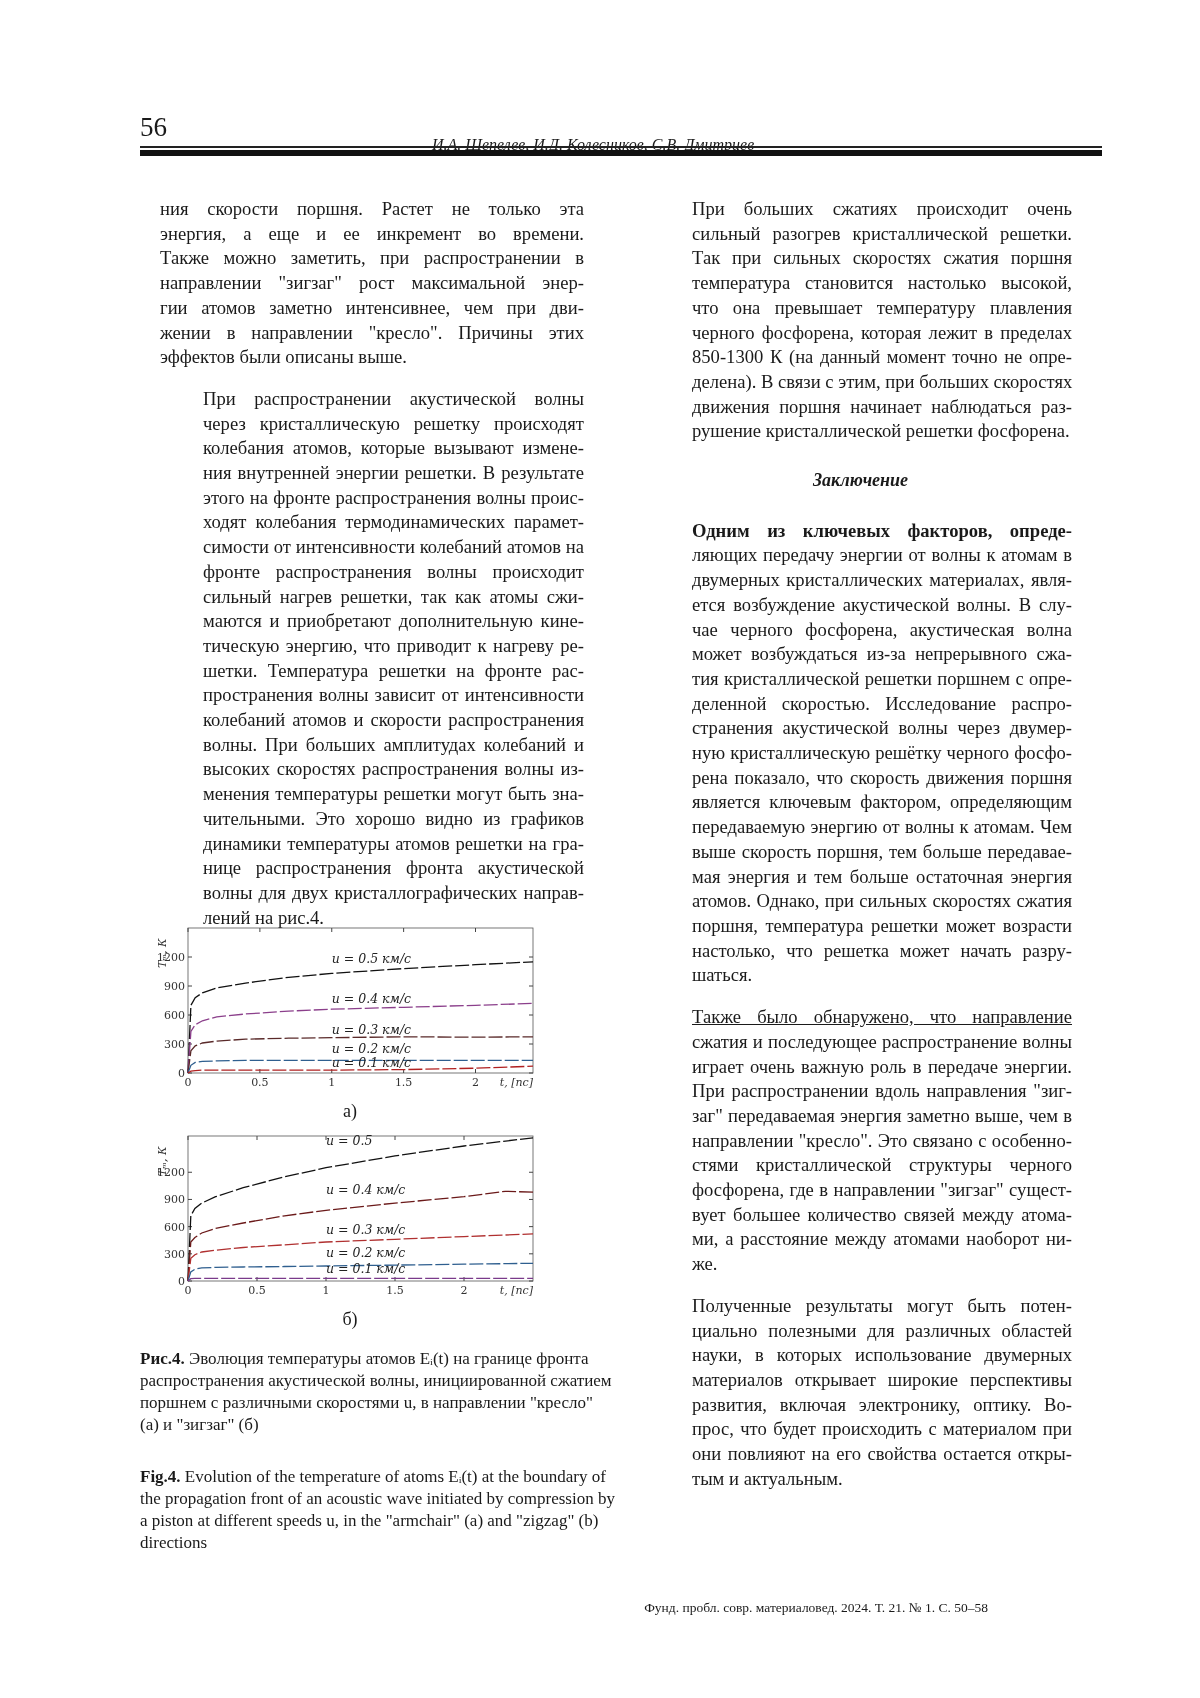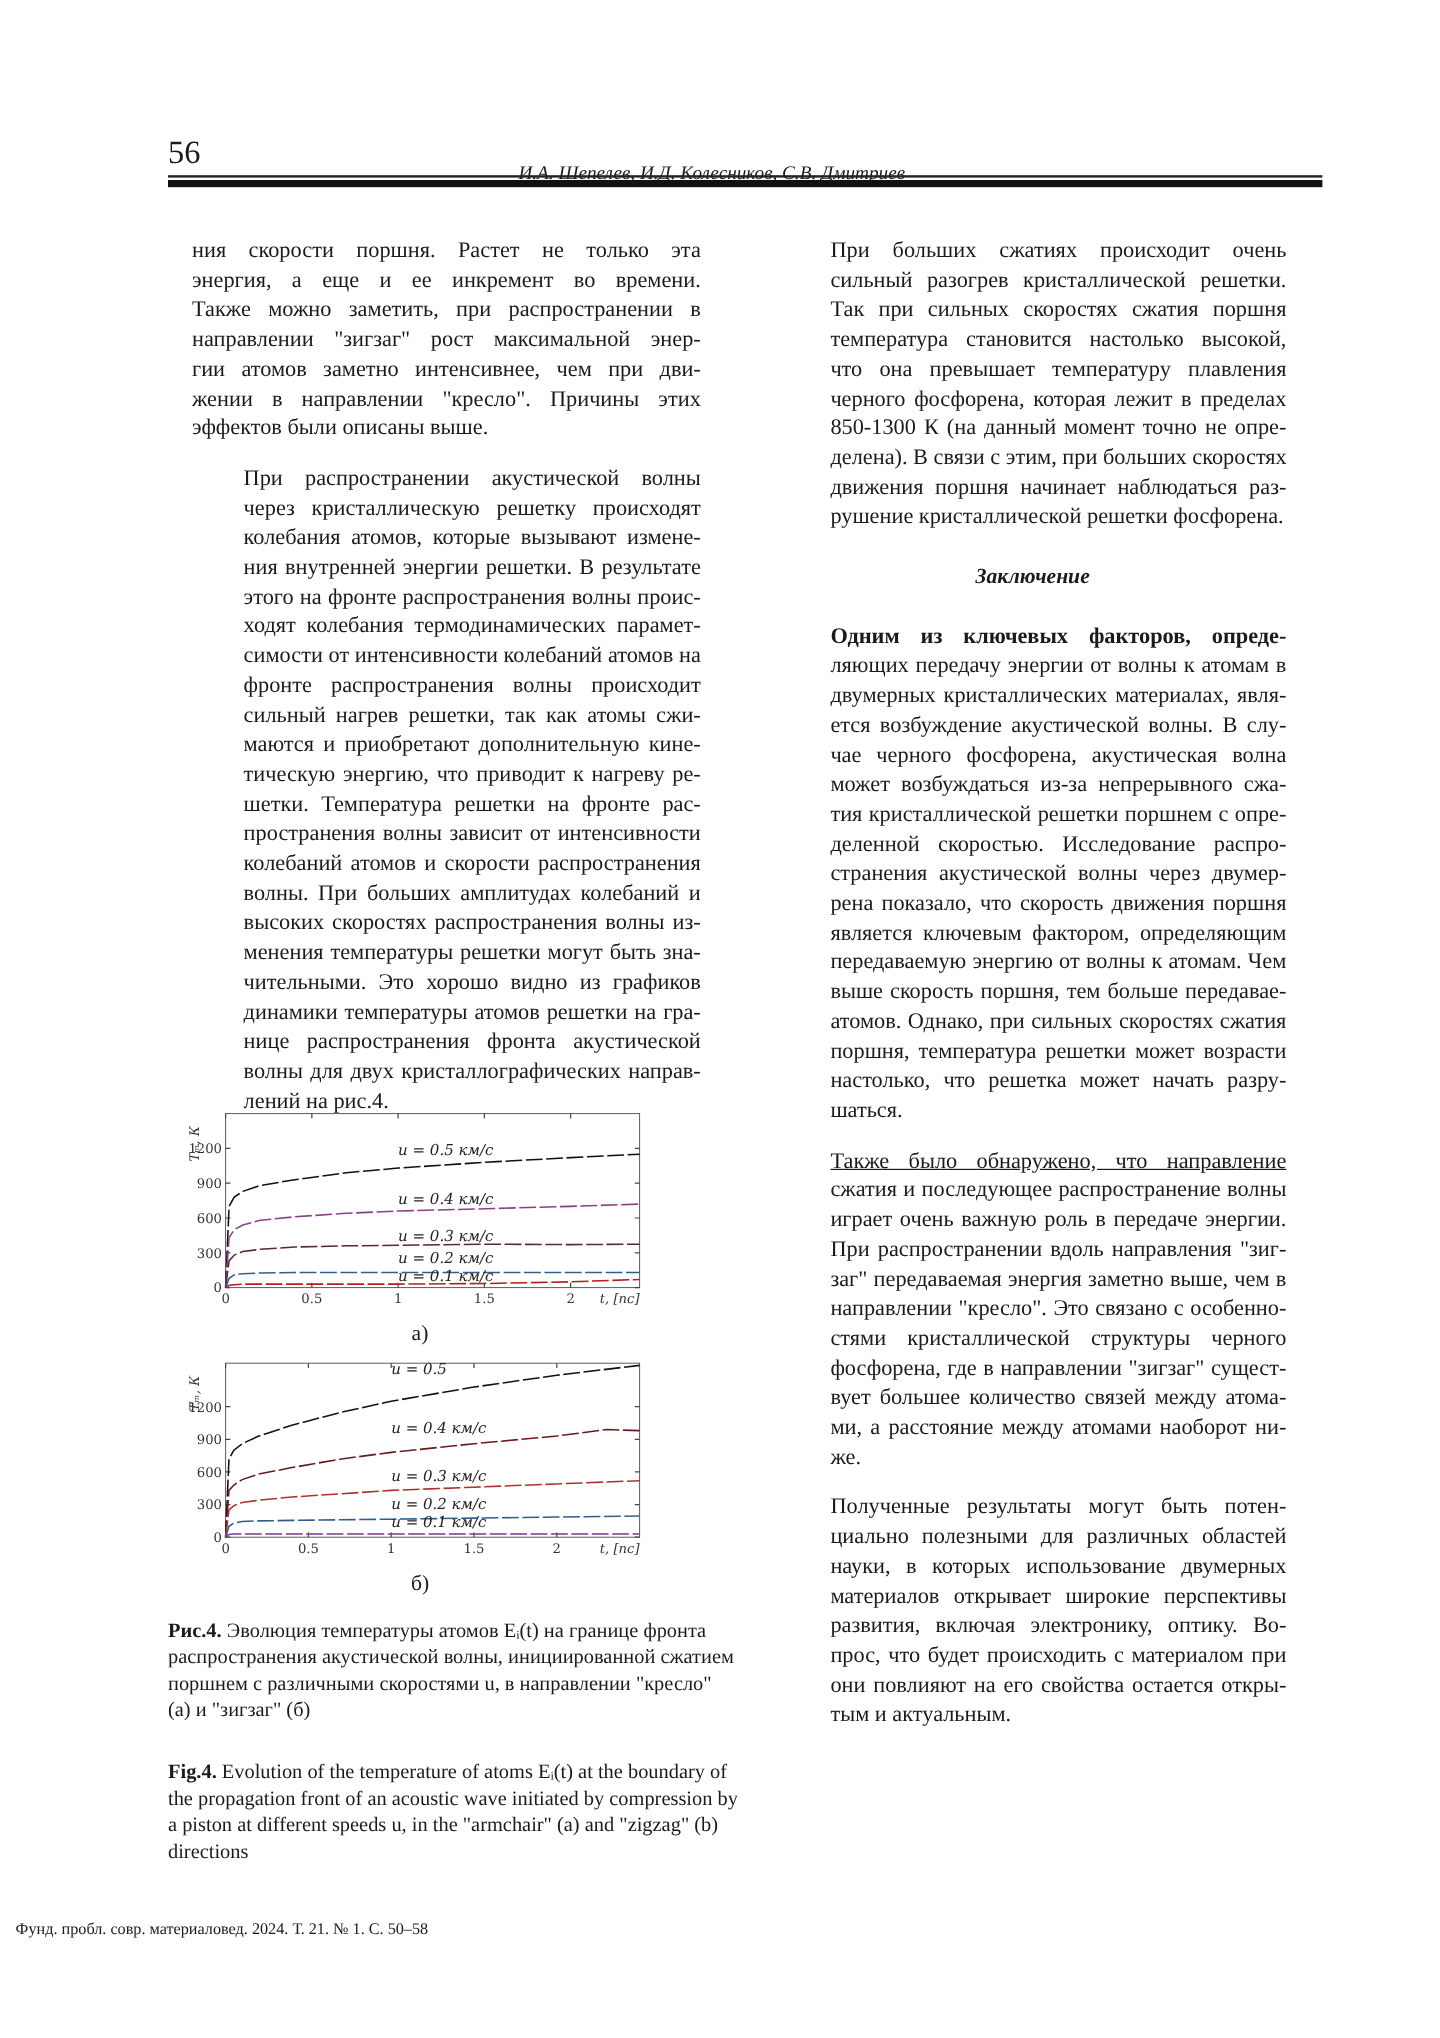--- a/index.html
+++ b/index.html
@@ -18,21 +18,21 @@
   .col .line { display: block; text-align-last: justify; white-space: nowrap; }
   .col .line.last { text-align-last: left; }
   .section-heading { font-weight: bold; text-align: center; margin: 24px 0 26px 0; font-size: 18px; font-style: italic; }
   .fig { position: absolute; left: 150px; top: 918px; width: 450px; }
   .chart-svg { display: block; }
   .subfig-label { font-size: 18px; text-align: center; }
   .caption { position: absolute; left: 140px; width: 475px; text-align: left; font-size: 17px; line-height: 22px; }
   .caption-ru { top: 1348px; }
   .caption-en { top: 1466px; }
   .caption b { font-weight: bold; }
-  .footer { position: absolute; left: 0; width: 988px; top: 1600px; text-align: left; font-size: 13.5px; margin-left: 13px; }
+  .footer { position: absolute; left: 0; width: 988px; top: 1600px; text-align: right; font-size: 13.5px; }
   .chart-text { font-family: "DejaVu Serif", serif; font-size: 11px; fill: #333; }
   .chart-label { font-family: "DejaVu Serif", serif; font-size: 12.5px; fill: #222; }
 </style>
 </head>
 <body>
 
 <div class="header">
   <span class="page-num">56</span>
   <span class="running-head">И.А. Шепелев, И.Д. Колесников, С.В. Дмитриев</span>
 </div>
@@ -95,24 +95,26 @@
       <p class="indent">
         <span class="line" style="text-indent: 43px; font-weight: bold;">Одним из ключевых факторов, опреде-</span>
         <span class="line">ляющих передачу энергии от волны к атомам в</span>
         <span class="line">двумерных кристаллических материалах, явля-</span>
         <span class="line">ется возбуждение акустической волны. В слу-</span>
         <span class="line">чае черного фосфорена, акустическая волна</span>
         <span class="line">может возбуждаться из-за непрерывного сжа-</span>
         <span class="line">тия кристаллической решетки поршнем с опре-</span>
         <span class="line">деленной скоростью. Исследование распро-</span>
         <span class="line">странения акустической волны через двумер-</span>
+        <span class="line">ную кристаллическую решётку черного фосфо-</span>
         <span class="line">рена показало, что скорость движения поршня</span>
         <span class="line">является ключевым фактором, определяющим</span>
         <span class="line">передаваемую энергию от волны к атомам. Чем</span>
         <span class="line">выше скорость поршня, тем больше передавае-</span>
+        <span class="line">мая энергия и тем больше остаточная энергия</span>
         <span class="line">атомов. Однако, при сильных скоростях сжатия</span>
         <span class="line">поршня, температура решетки может возрасти</span>
         <span class="line">настолько, что решетка может начать разру-</span>
         <span class="line last">шаться.</span>
       </p>
       <p class="indent">
         <span class="line" style="text-indent: 43px; text-decoration: underline;">Также было обнаружено, что направление</span>
         <span class="line">сжатия и последующее распространение волны</span>
         <span class="line">играет очень важную роль в передаче энергии.</span>
         <span class="line">При распространении вдоль направления "зиг-</span>

